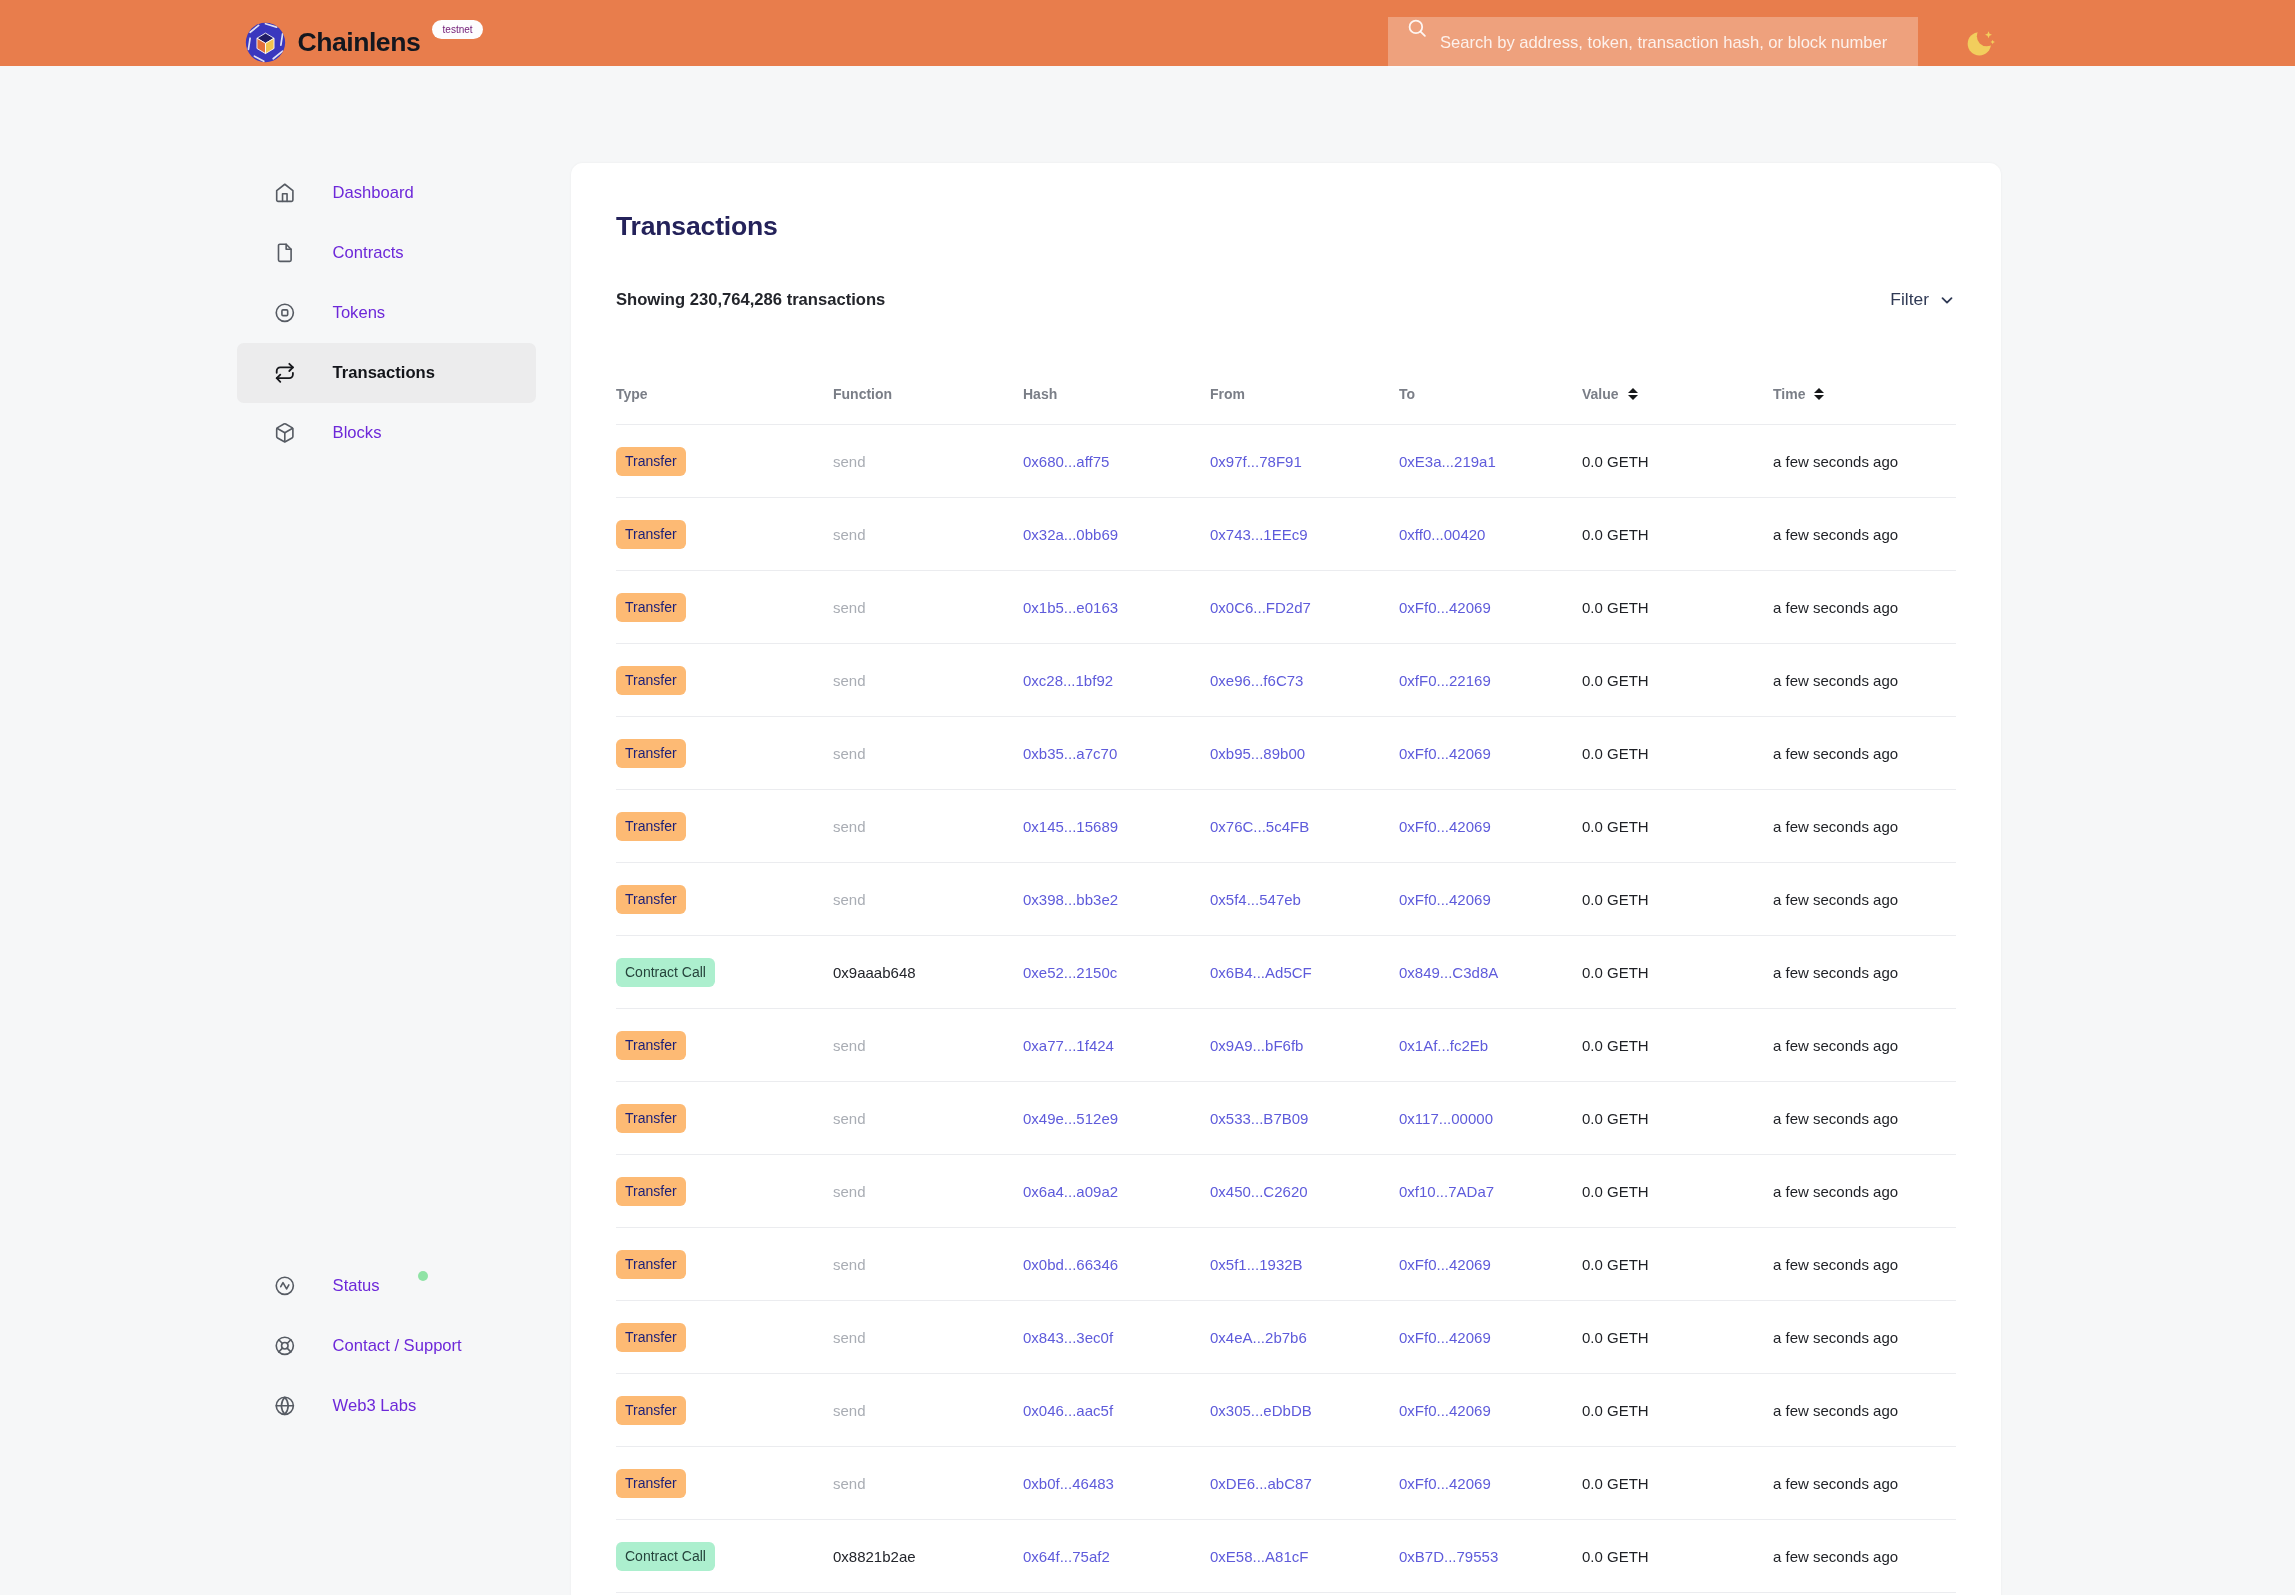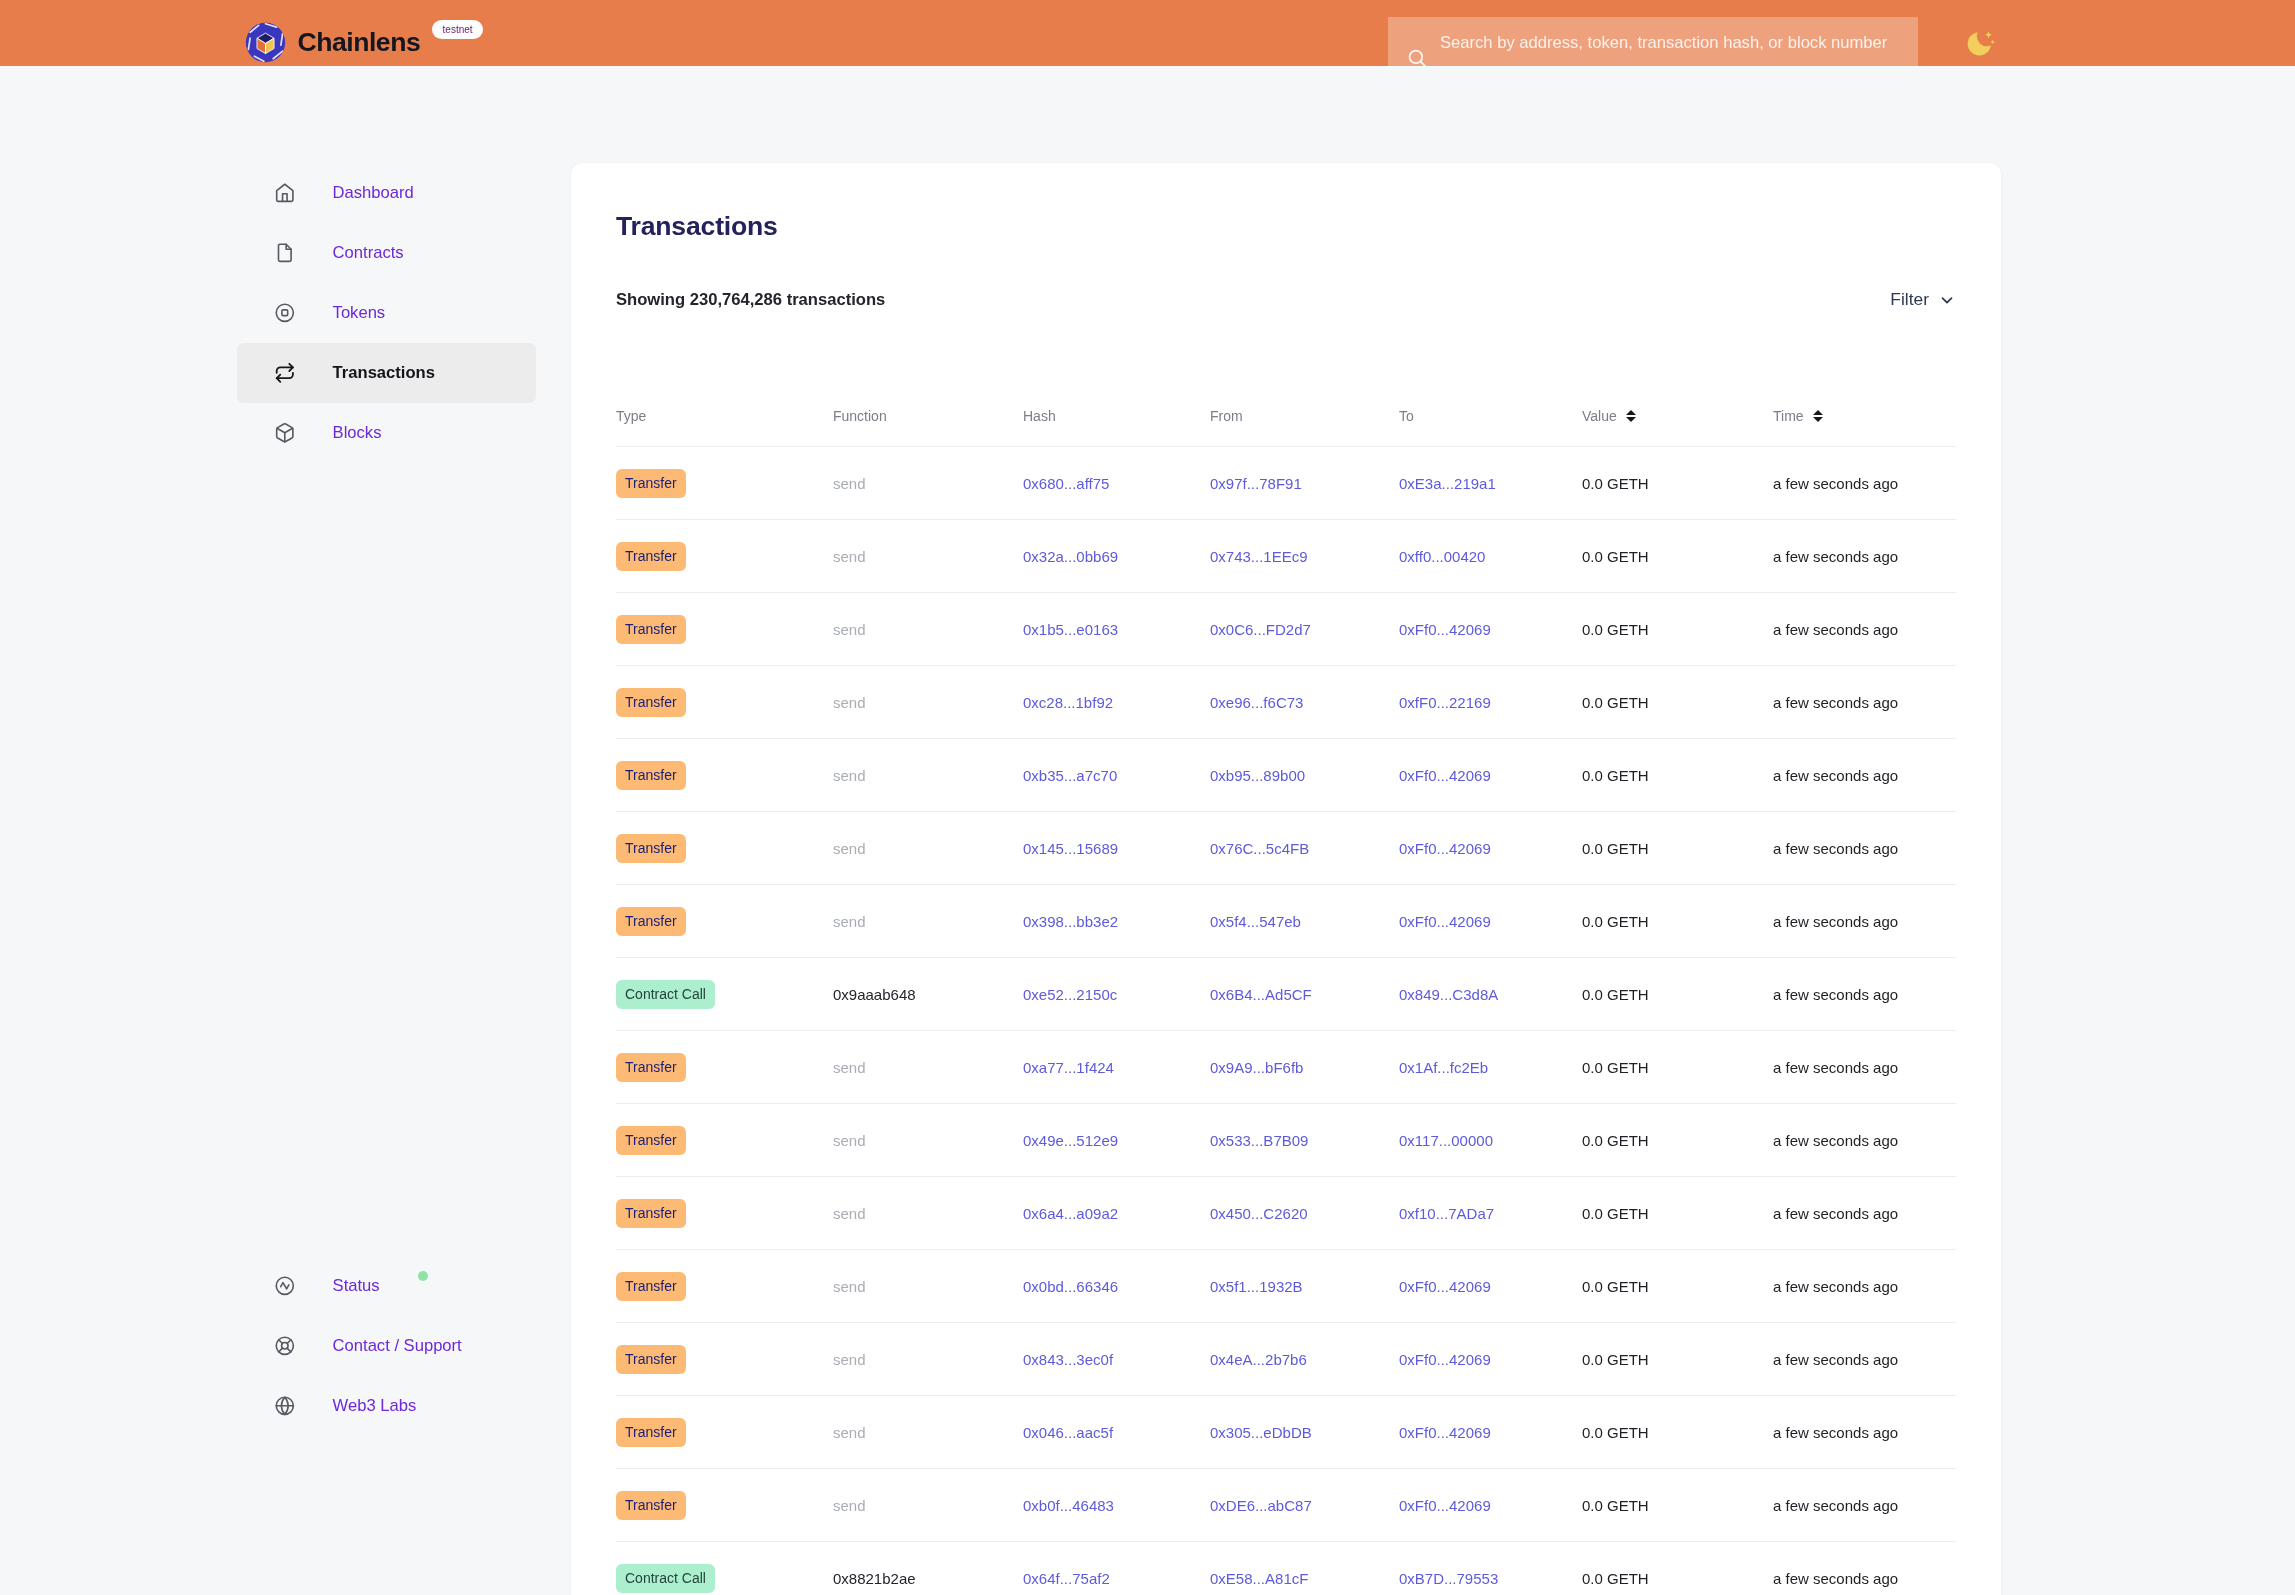--- a/index.html
+++ b/index.html
@@ -25,21 +25,21 @@
     font-size:26.6px; font-weight:800; letter-spacing:-0.5px; color:#14171F;
   }
   .badge-testnet {
     position:relative; top:-13.3px;
     background:#FDFDFE; border-radius:11px; padding:4.1px 10.8px;
     font-size:10px; color:#701a75;
   }
   .search {
     position:absolute; left:1388px; top:17.4px; width:530px; height:51px;
     background:rgba(255,255,255,0.28); border-radius:0;
-    display:flex; align-items:flex-end; padding-left:18px;
+    display:flex; align-items:flex-start; padding-left:18px;
   }
   .search svg { flex:0 0 auto; }
   .search input {
     flex:1 1 auto; height:100%; margin-left:12.4px; padding-right:15px;
     background:transparent; border:none; outline:none;
     font-family:"Liberation Sans", sans-serif;
     font-size:16.6px; color:#FFFFFF;
   }
   .search input::placeholder { color:rgba(255,255,255,0.85); }
   .theme-toggle {
@@ -91,21 +91,21 @@
     font-family:"Liberation Sans", sans-serif;
     font-size:17.4px; color:#303A55; font-weight:500;
   }
 
   
   .thead, .trow {
     display:grid;
     grid-template-columns:217px 190px 187px 189px 183px 191px 184px;
     align-items:center;
   }
-  .thead { margin-top:98px; font-size:14px; color:#7A7E87; }
+  .thead { margin-top:76px; font-size:14px; color:#7A7E87;font-weight:bold; }
   .th { display:flex; align-items:center; }
   .th.sortable { cursor:pointer; }
   .sort { display:inline-flex; flex-direction:column; gap:2.5px; margin-left:9px; }
   .sort i { display:block; width:0; height:0;
     border-left:5px solid transparent; border-right:5px solid transparent; }
   .sort .up   { border-bottom:5.8px solid #17181A; }
   .sort .down { border-top:5.8px solid #17181A; }
 
   .tbody { margin-top:22.4px; border-top:0.8px solid #EBECEF; }
   .trow { height:73px; border-bottom:0.8px solid #EBECEF; font-size:15px; }

